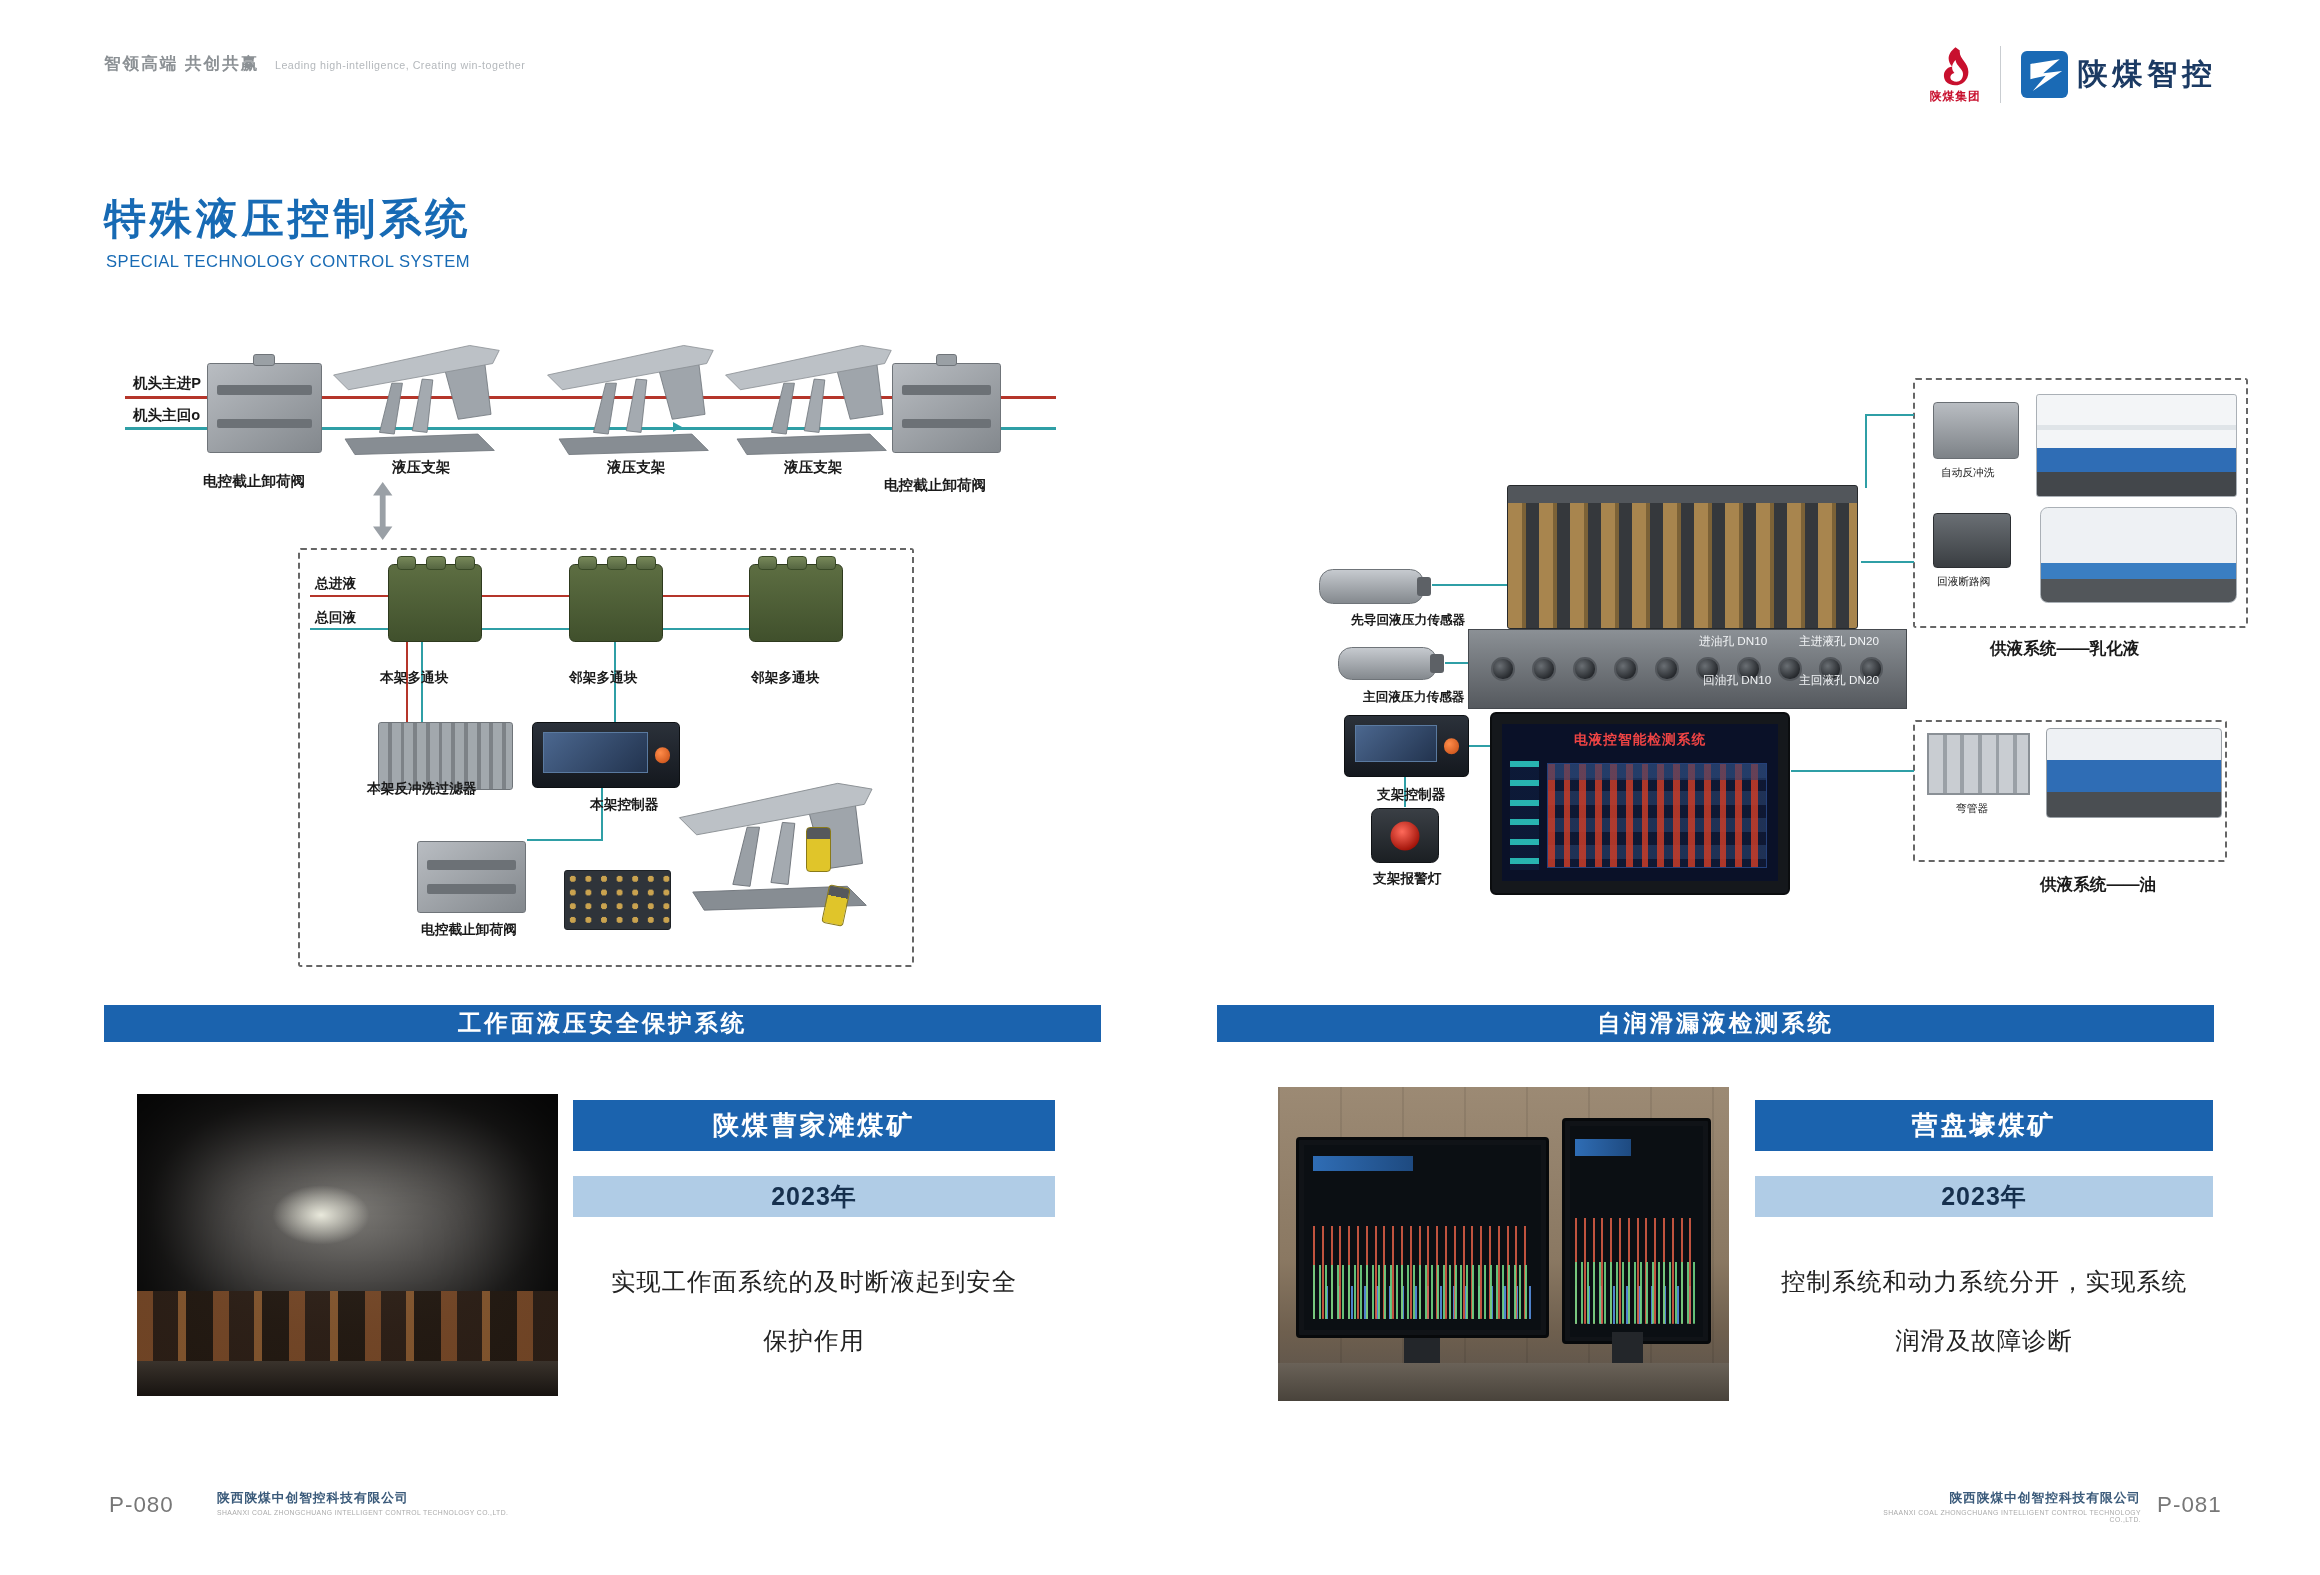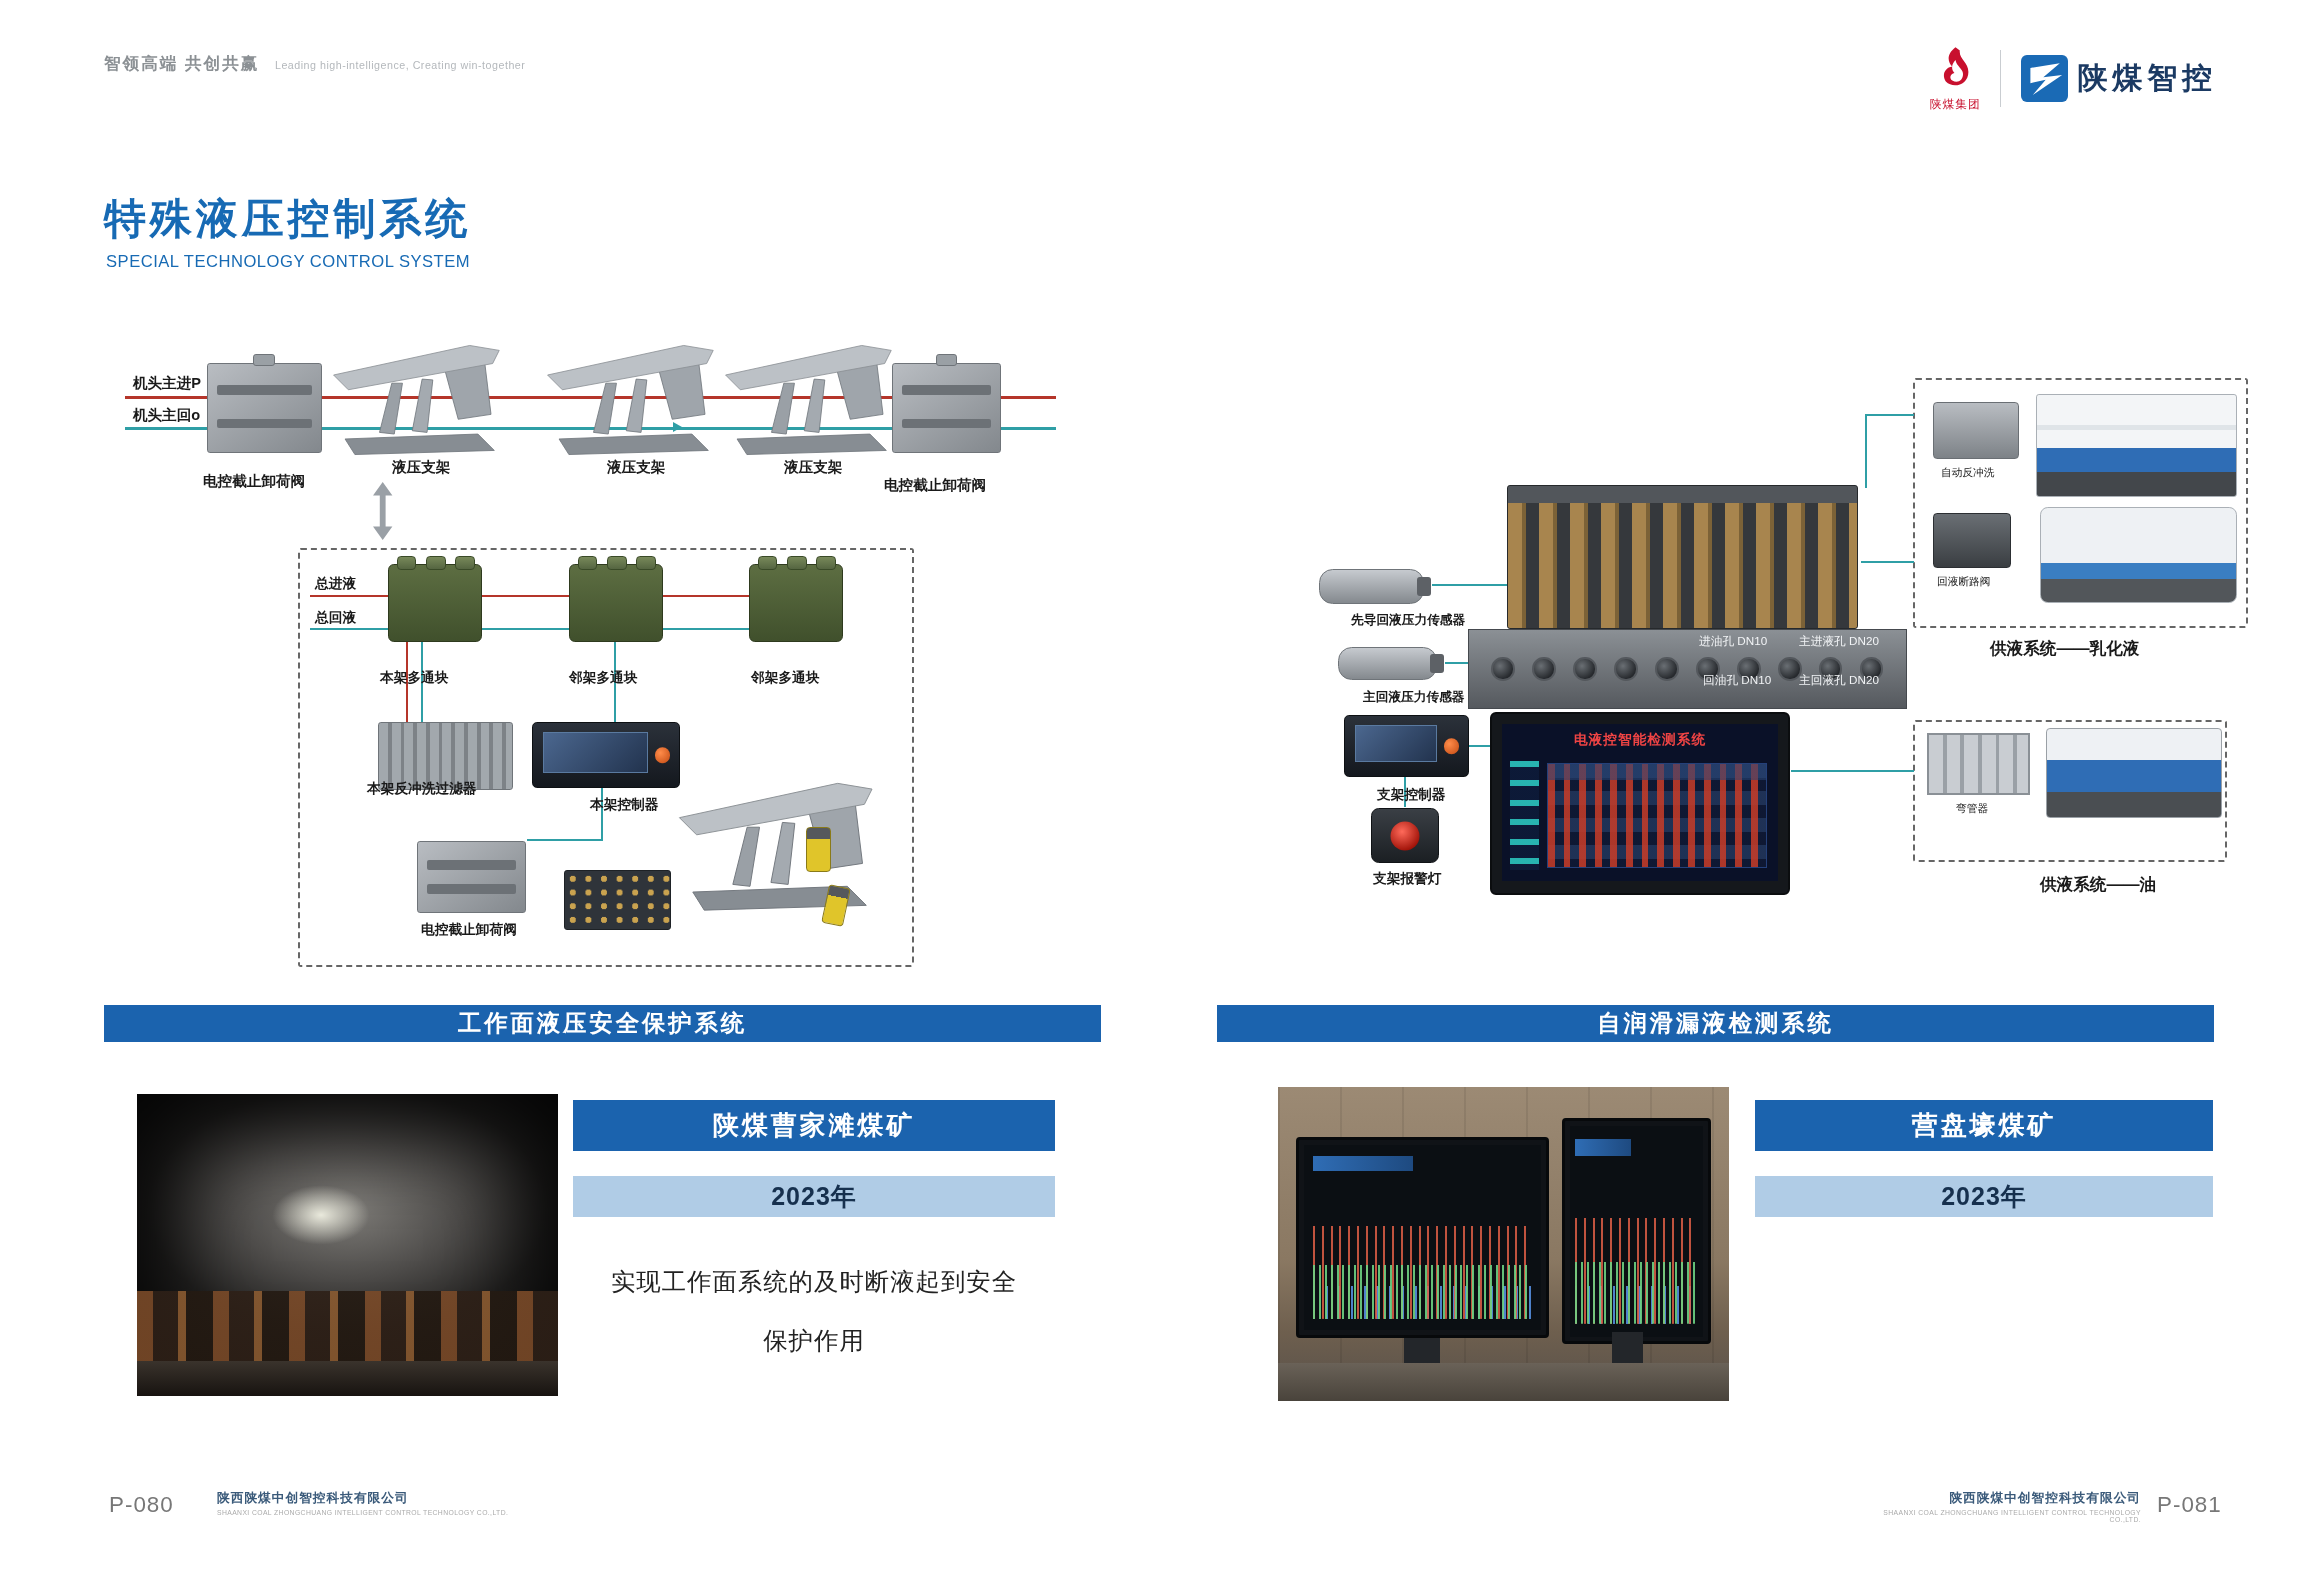--- a/index.html
+++ b/index.html
@@ -96,21 +96,21 @@
     background-repeat:no-repeat; }
   .desk { position:absolute; left:0; bottom:0; width:100%; height:12%; background:linear-gradient(180deg,#6a6258,#49433b); }
   .stand { position:absolute; background:#23262a; }
 
   
   .tagline { position:absolute; left:104px; top:53px; display:flex; align-items:baseline; gap:15.6px; }
   .tagline-cn { font-size:16.6px; font-weight:bold; color:#8b9094; letter-spacing:2px; }
   .tagline-en { font-size:10.7px; color:#b4b8bc; letter-spacing:0.5px; }
   .logos { position:absolute; top:45px; right:103px; display:flex; align-items:center; gap:19.5px; }
   .logo-col { display:flex; flex-direction:column; align-items:center; }
-  .logo-col .cap { font-size:11.7px; font-weight:normal; color:#c8102e; margin-top:9px; letter-spacing:1px; }
+  .logo-col .cap { font-size:11.7px; font-weight:bold; color:#c8102e; margin-top:1px; letter-spacing:1px; }
   .logo-sep { width:1px; height:57px; background:#c9cdd1; }
   .logo-row { display:flex; align-items:center; gap:9.8px; }
   .smc-mark { width:47px; height:47px; background:#1a6ab5; border-radius:5.9px; position:relative; }
   .smc-name { font-size:30px; font-weight:bold; color:#1b3a63; letter-spacing:4.9px; }
   .title-cn { position:absolute; left:104px; top:191px; font-size:42px; font-weight:bold; color:#176ab4; letter-spacing:3.9px; }
   .title-en { position:absolute; left:106px; top:252px; font-size:16.6px; color:#176ab4; letter-spacing:0.5px; }
   .foot-page { position:absolute; top:1492px; font-size:22.4px; color:#777; letter-spacing:1px; }
   .foot-co { position:absolute; top:1490px; }
   .foot-co .cn { font-size:12.7px; font-weight:bold; color:#3a5a7a; letter-spacing:1px; }
   .foot-co .en { font-size:6.8px; color:#aaa; letter-spacing:0.4px; margin-top:2px; }
@@ -366,20 +366,24 @@
         <div class="bars"></div>
       </div>
     </div>
     <div class="stand" style="left:28%;bottom:12%;width:8%;height:8%;"></div>
     <div class="stand" style="left:74%;bottom:12%;width:7%;height:10%;"></div>
     <div class="desk"></div>
   </div>
   <div class="card" style="left:1755px;top:1100px;width:458px;height:304px;">
     <div class="card-header">营盘壕煤矿</div>
     <div class="card-year">2023年</div>
+    <div class="card-desc">
+      <div>控制系统和动力系统分开，实现系统</div>
+      <div>润滑及故障诊断</div>
+    </div>
   </div>
 
   <div class="foot-page" style="left:109px;">P-080</div>
   <div class="foot-co" style="left:217px;">
     <div class="cn">陕西陕煤中创智控科技有限公司</div>
     <div class="en">SHAANXI COAL ZHONGCHUANG INTELLIGENT CONTROL TECHNOLOGY CO.,LTD.</div>
   </div>
   <div class="foot-co" style="left:1858px;width:283px;text-align:right;">
     <div class="cn">陕西陕煤中创智控科技有限公司</div>
     <div class="en">SHAANXI COAL ZHONGCHUANG INTELLIGENT CONTROL TECHNOLOGY CO.,LTD.</div>

